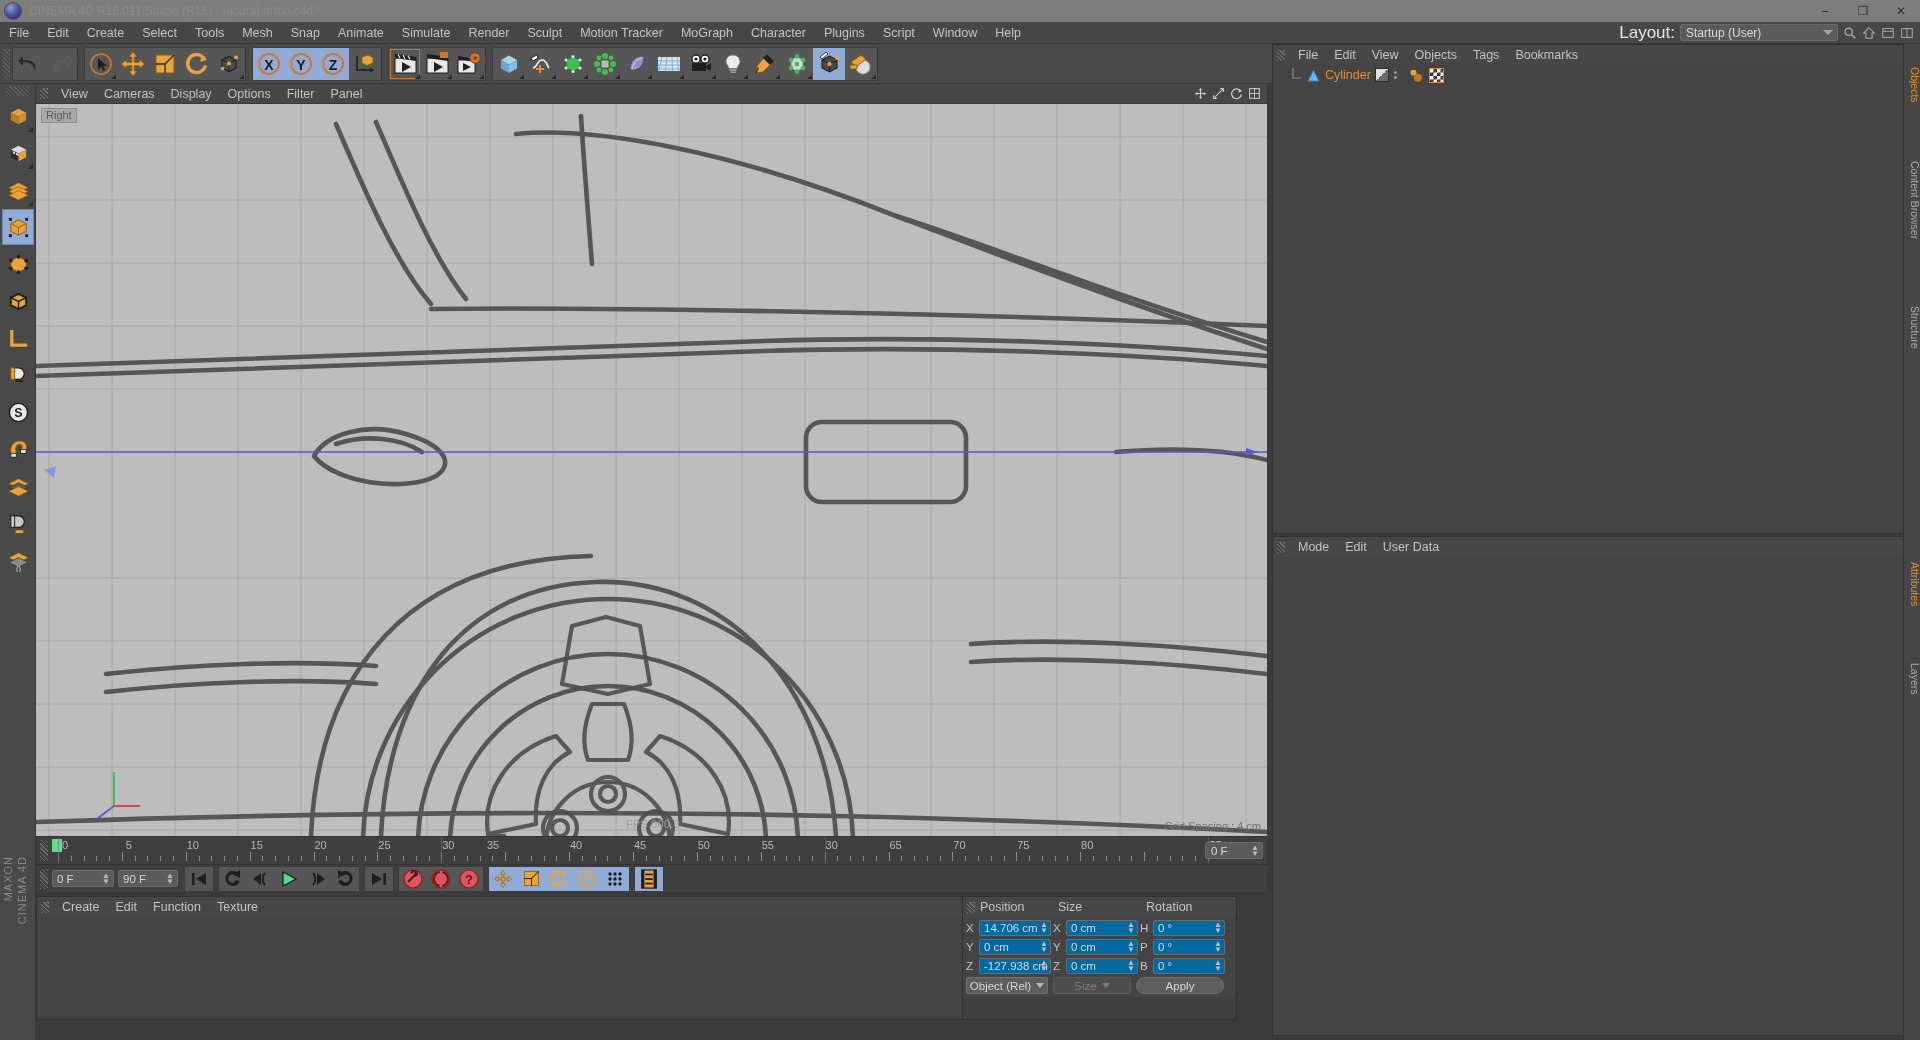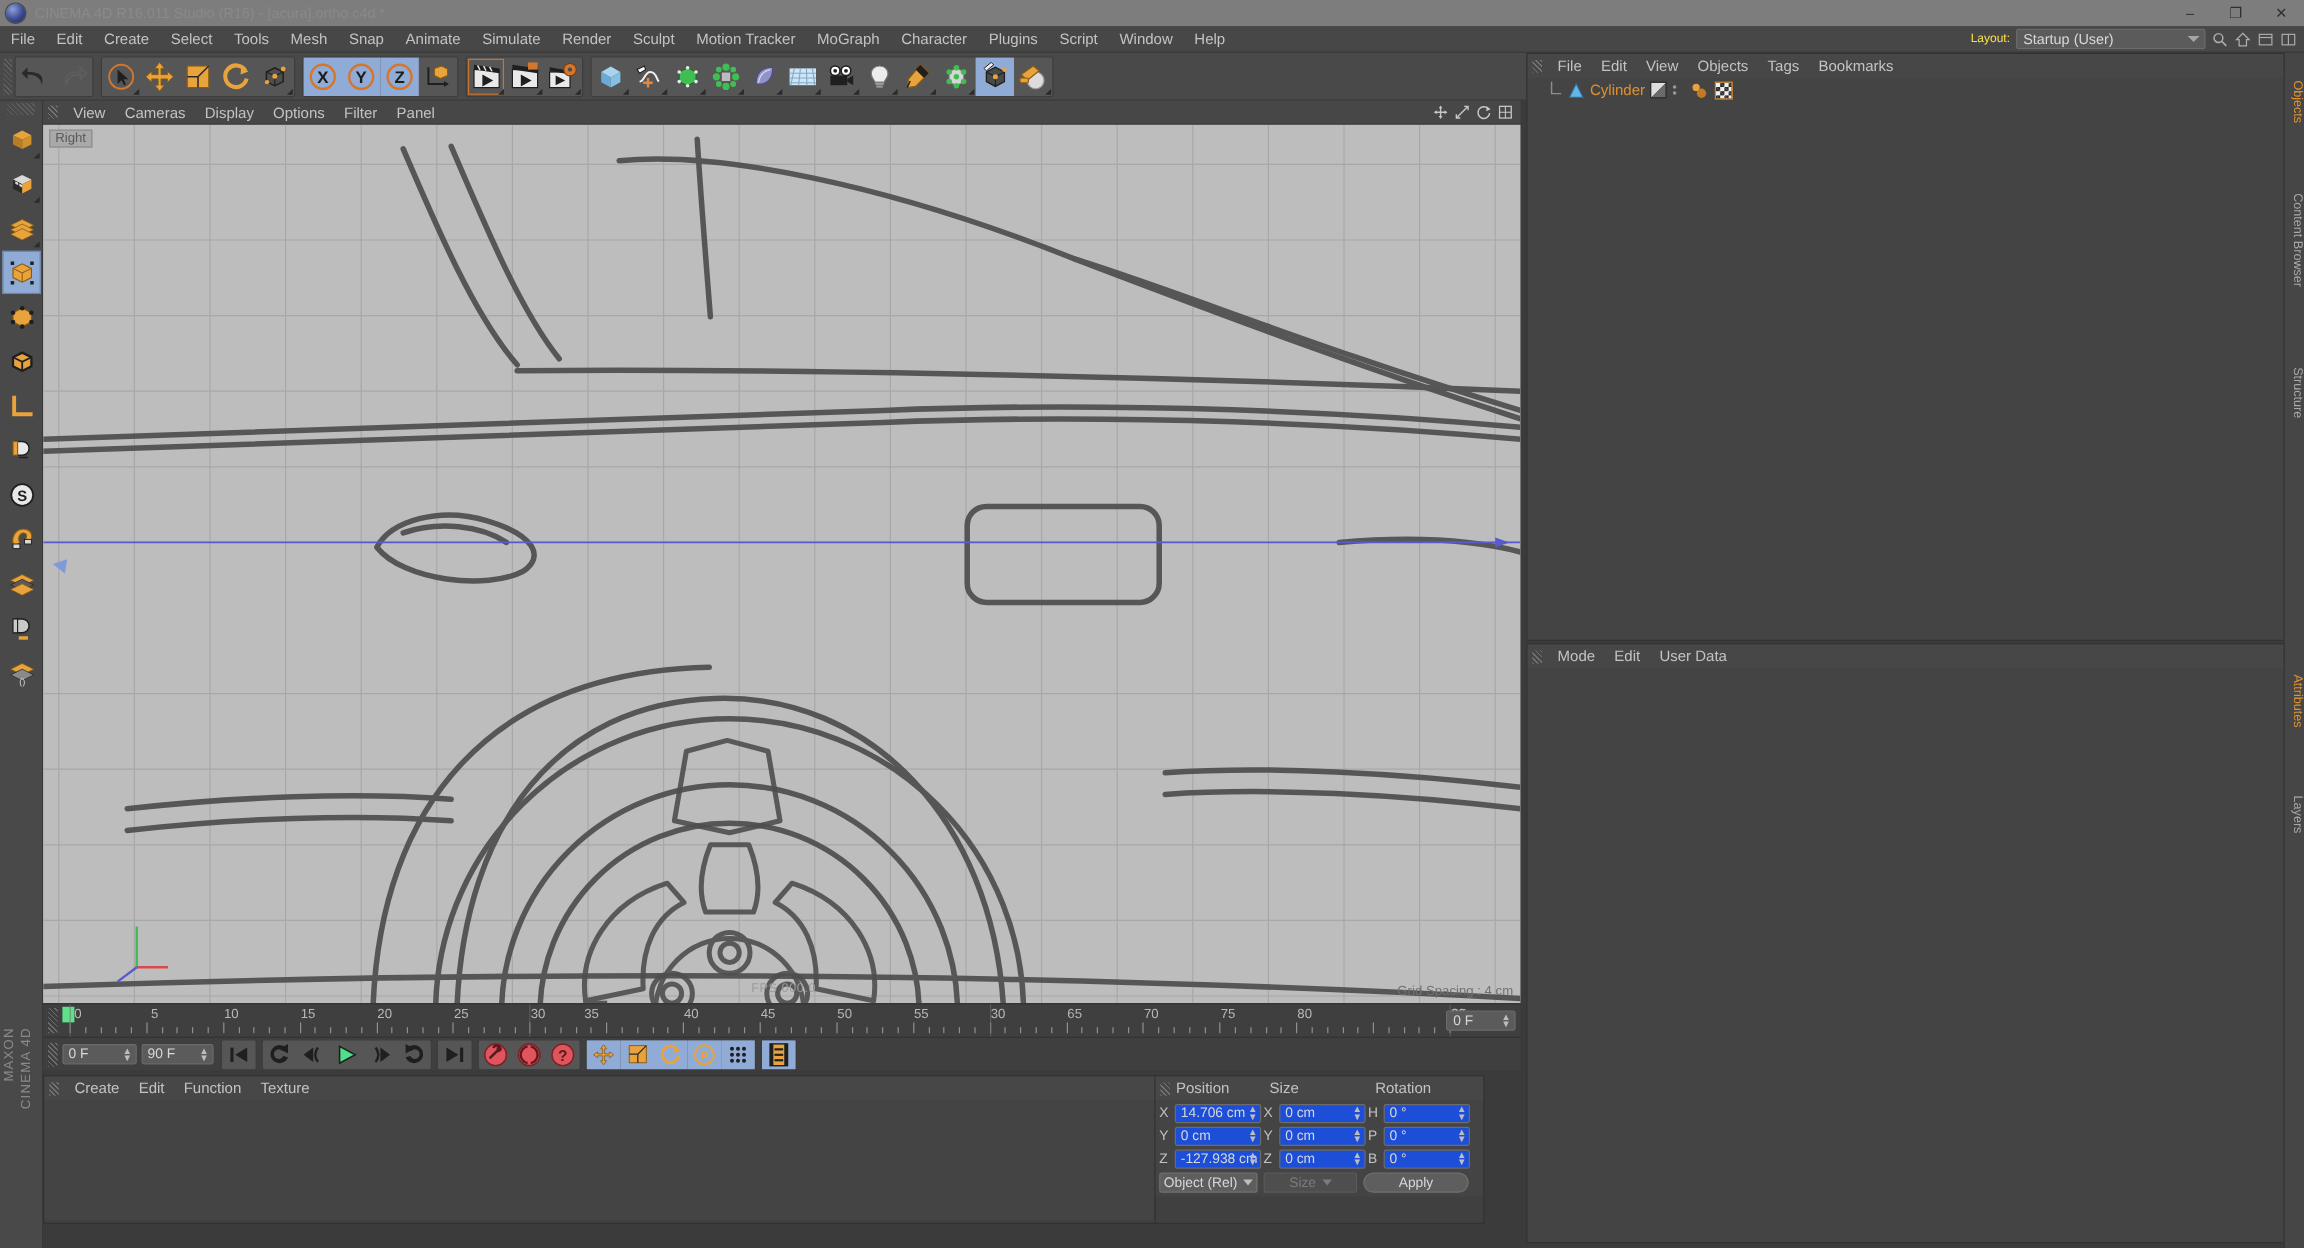--- a/index.html
+++ b/index.html
@@ -14,21 +14,21 @@
      box-shadow:0 0 0 1px #4a4a4a;}
   .title-text{margin-left:8px;font-size:12px;color:#8a8a8a;white-space:nowrap;}
   .win-btns{margin-left:auto;display:flex;gap:0;height:22px;}
   .win-btn{width:38px;height:22px;display:flex;align-items:center;justify-content:center;color:#2f2f2f;font-size:12px;}
 
   
   .menubar{position:absolute;left:0;top:22px;width:1920px;height:22px;background:#474747;display:flex;align-items:center;
      border-bottom:1px solid #373737;}
   .menu-item{font-size:12.5px;color:#c3c3c3;padding:0 9px;line-height:22px;white-space:nowrap;cursor:default;}
   .layout-zone{margin-left:auto;display:flex;align-items:center;padding-right:6px;gap:5px;}
-  .layout-label{font-size:10px;color:#fde047;}
+  .layout-label{font-size:17px;color:#e5e5e5;}
   .layout-select{width:158px;height:17px;background:#5b5b5b;border:1px solid #6a6a6a;border-radius:2px;
      font-size:12px;color:#d8d8d8;display:flex;align-items:center;padding:0 5px;position:relative;}
   .layout-select .arw{position:absolute;right:4px;width:0;height:0;border-left:5px solid transparent;border-right:5px solid transparent;border-top:5px solid #a5a5a5;}
   .ic-mini{width:14px;height:14px;opacity:.8;}
 
   
   .toolbar{position:absolute;left:0;top:44px;width:1920px;height:40px;background:#494949;display:flex;align-items:center;
      border-bottom:1px solid #383838;}
   .tgrip{width:7px;height:30px;margin:0 2px 0 3px;
     background-image:repeating-linear-gradient(45deg,#6e6e6e 0 1px,transparent 1px 3px);opacity:.65;}
@@ -115,21 +115,21 @@
   .matmgr{position:absolute;left:36px;top:896px;width:952px;height:124px;}
   .mat-body{background:#444;height:100px;}
 
   
   .coord{position:absolute;left:962px;top:896px;width:275px;height:124px;}
   .coord-head{height:20px;background:#474747;display:flex;align-items:center;font-size:12.5px;color:#c3c3c3;}
   .coord-head span{display:inline-block;}
   .coord-body{background:#444;padding:2px 3px 3px 3px;}
   .crow{display:flex;align-items:center;height:17px;margin-bottom:2px;gap:2px;}
   .clab{width:11px;font-size:11.5px;color:#c3c3c3;text-align:left;}
-  .cfield{height:16px;background:#1d4ed8;border:1px solid #6b6b6b;border-radius:2px;font-size:11.5px;color:#d8d8d8;
+  .cfield{height:16px;background:#0369a1;border:1px solid #6b6b6b;border-radius:2px;font-size:11.5px;color:#d8d8d8;
      display:flex;align-items:center;padding-left:4px;position:relative;}
   .cfield.w1{width:72px;}
   .cfield.w2{width:72px;}
   .cfield.w3{width:72px;}
   .cfield .spn{position:absolute;right:2px;top:1px;font-size:8px;line-height:6.5px;color:#bdbdbd;}
   .cbot{display:flex;align-items:center;gap:5px;margin-top:3px;}
   .cdrop{height:17px;background:#5e5e5e;border:1px solid #717171;border-radius:2px;font-size:11.5px;color:#d8d8d8;
      display:flex;align-items:center;justify-content:center;gap:5px;}
   .cdrop.dim{color:#7b7b7b;background:#4e4e4e;border-color:#5a5a5a;}
   .capply{height:17px;width:88px;background:#5e5e5e;border:1px solid #717171;border-radius:9px;font-size:11.5px;color:#d8d8d8;

